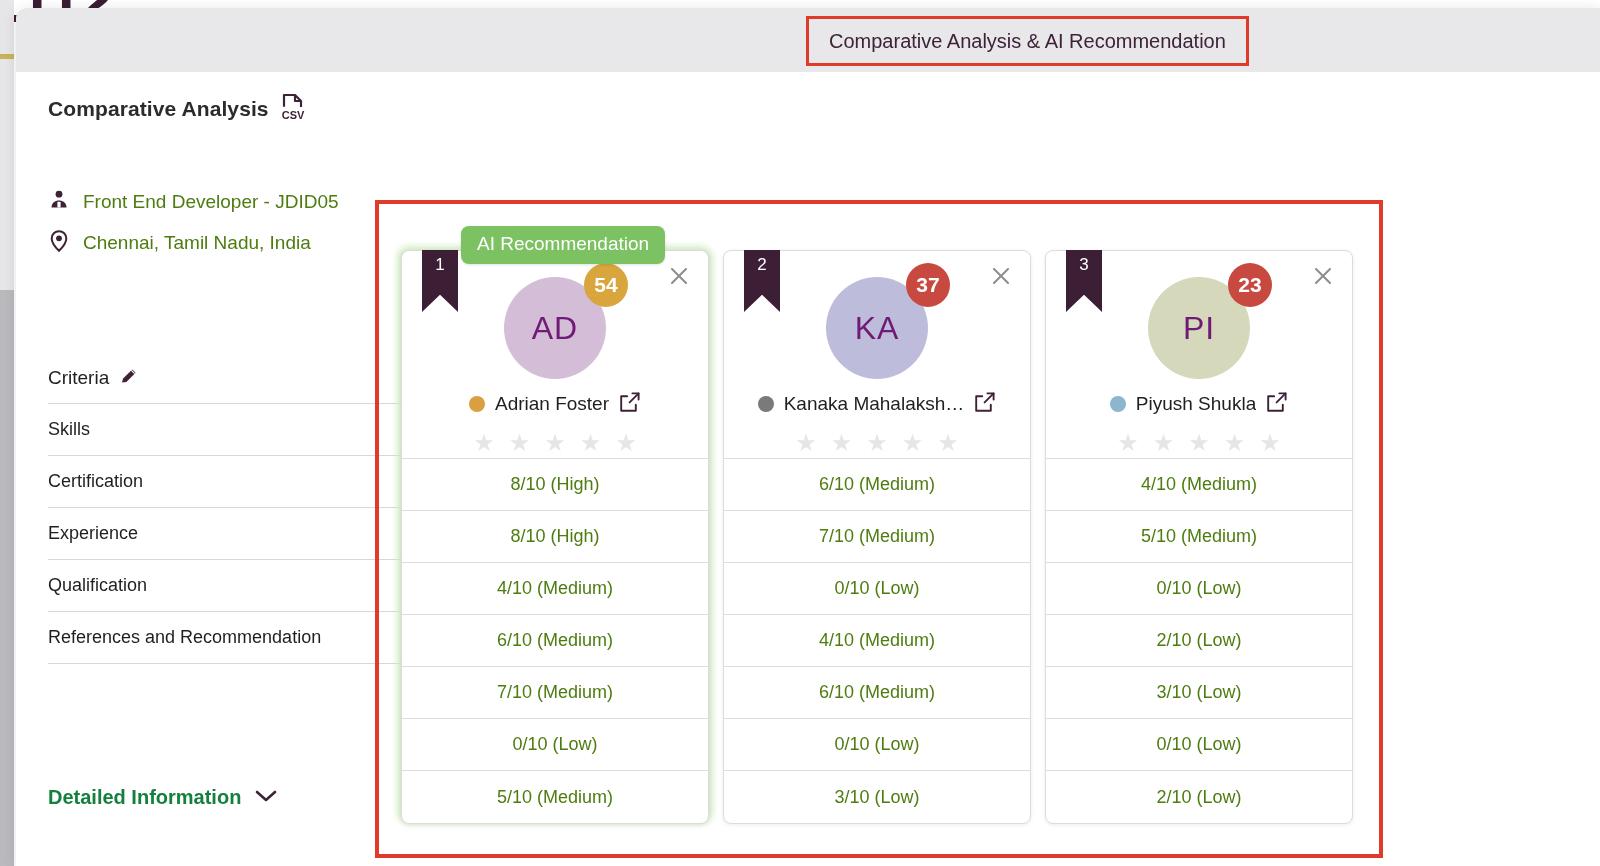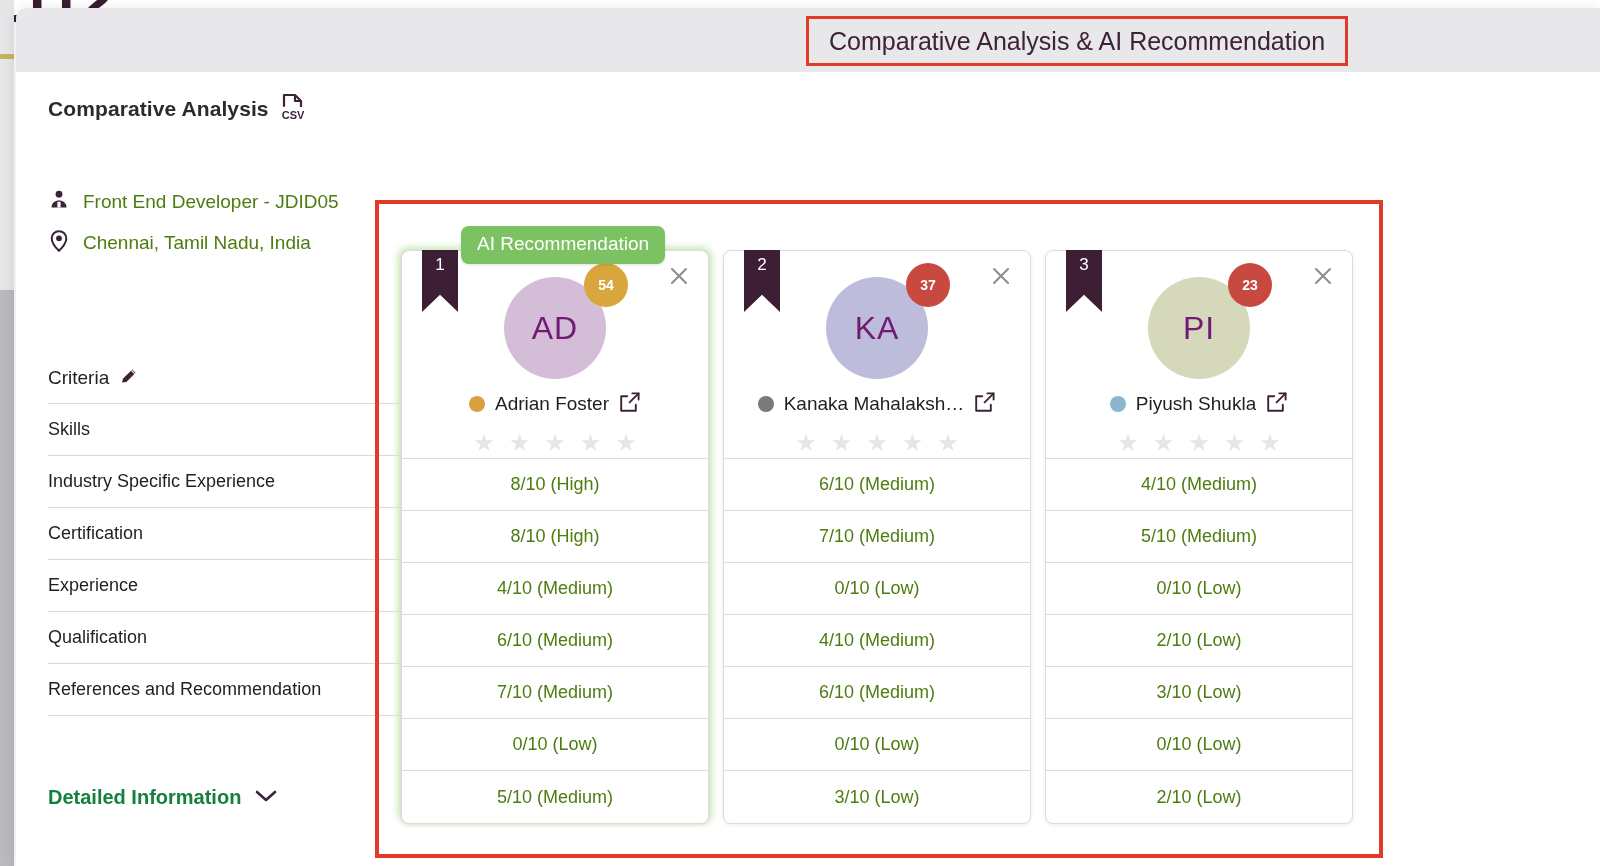--- a/index.html
+++ b/index.html
@@ -82,21 +82,21 @@
     left: 790px;
     top: 8px;
     height: 50px;
     display: flex;
     align-items: center;
     padding: 0 20px;
     border: 3px solid #e03b2a;
     background: transparent;
   }
   .modal-title {
-    font-size: 25px;
+    font-size: 20px;
     color: #3d2238;
     white-space: nowrap;
   }
 
   .modal-body {
     position: absolute;
     left: 0; top: 64px;
     width: 1584px;
     height: 794px;
     background: #ffffff;
@@ -304,21 +304,21 @@
     position: absolute;
     right: -22px;
     top: -14px;
     width: 44px;
     height: 44px;
     border-radius: 50%;
     display: flex;
     align-items: center;
     justify-content: center;
     color: #ffffff;
-    font-size: 14px;
+    font-size: 21px;
     font-weight: 700;
   }
 
   .name-row {
     position: absolute;
     left: 0; right: 0;
     top: 140px;
     display: flex;
     align-items: center;
     justify-content: center;
@@ -426,21 +426,20 @@
         <div class="criteria-head">
           <span class="criteria-head-label">Criteria</span>
           <span>
             <svg width="20" height="20" viewBox="0 0 20 20">
               <path d="M3 16.4 L4.1 12.6 L13.3 3.4 L16.6 6.7 L7.4 15.9 Z" fill="#3d2238"></path>
               <path d="M12.4 4.3 L15.7 7.6" stroke="#ffffff" stroke-width="1.1"></path>
             </svg>
           </span>
         </div>
         <div class="criteria-row">Skills</div>
-        <div class="criteria-row">Industry Specific Experience</div>
         <div class="criteria-row">Certification</div>
         <div class="criteria-row">Experience</div>
         <div class="criteria-row">Qualification</div>
         <div class="criteria-row">References and Recommendation</div>
       </div>
 
       <div class="cards-area">
 
         <div class="reco-glow"></div>
 

